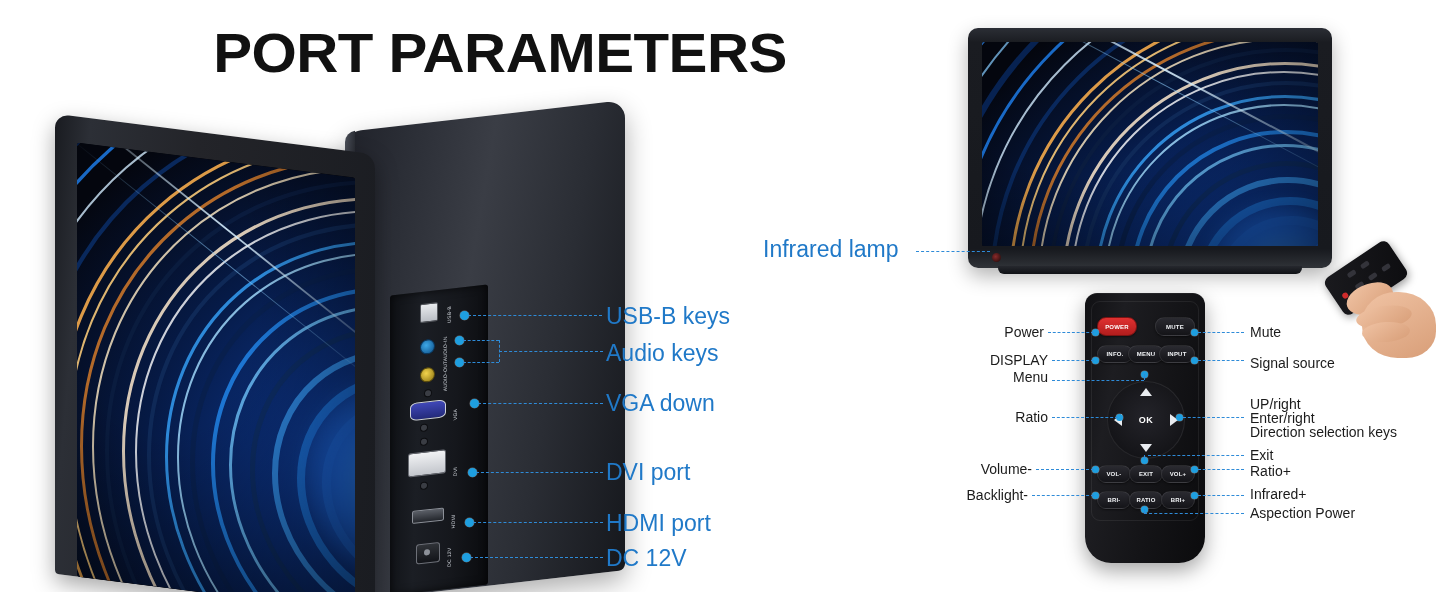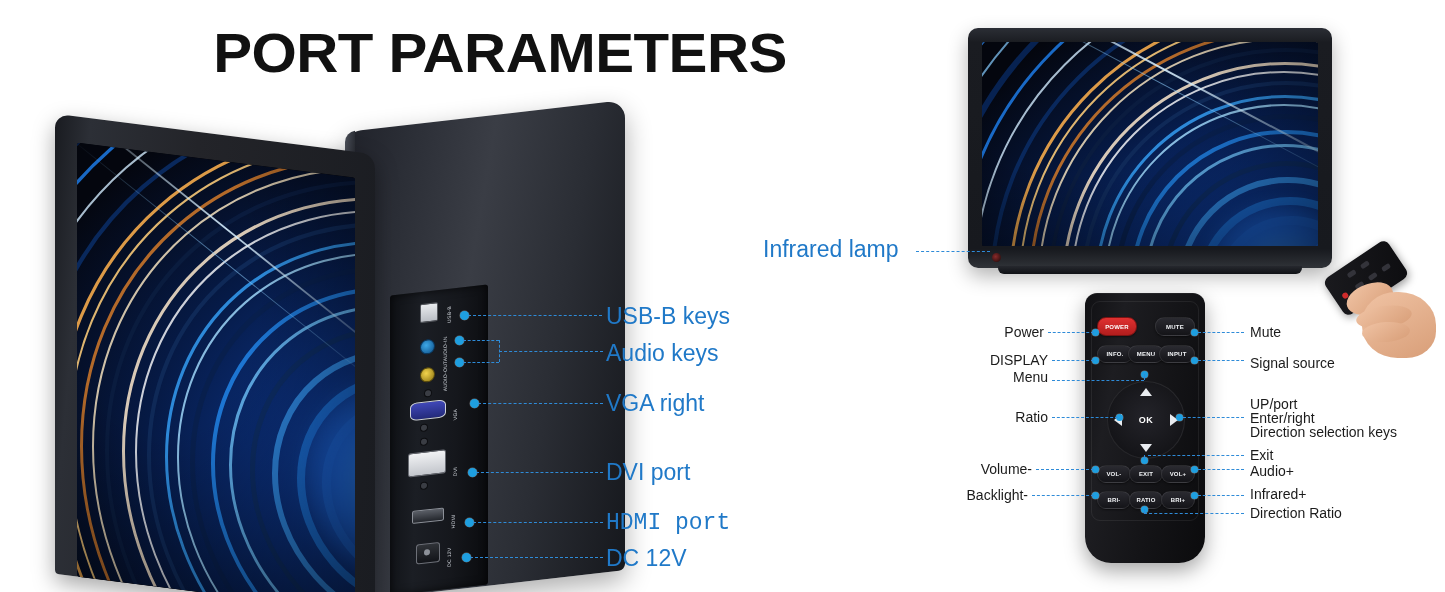--- a/index.html
+++ b/index.html
@@ -273,29 +273,29 @@
   <div class="dot" style="left:455px;top:336px;width:9px;height:9px;"></div>
   <div class="dot" style="left:455px;top:358px;width:9px;height:9px;"></div>
   <div class="dash-h" style="left:463px;top:340px;width:36px;"></div>
   <div class="dash-h" style="left:463px;top:362px;width:36px;"></div>
   <div class="dash-v" style="left:499px;top:340px;height:22px;"></div>
   <div class="dash-h" style="left:499px;top:351px;width:104px;"></div>
   <div class="lbl-blue" style="left:606px;top:340px;">Audio keys</div>
 
   <div class="dot" style="left:470px;top:399px;width:9px;height:9px;"></div>
   <div class="dash-h" style="left:478px;top:403px;width:125px;"></div>
-  <div class="lbl-blue" style="left:606px;top:390px;">VGA right</div>
+  <div class="lbl-blue" style="left:606px;top:390px;">VGA down</div>
 
   <div class="dot" style="left:468px;top:468px;width:9px;height:9px;"></div>
   <div class="dash-h" style="left:476px;top:472px;width:127px;"></div>
   <div class="lbl-blue" style="left:606px;top:459px;">DVI port</div>
 
   <div class="dot" style="left:465px;top:518px;width:9px;height:9px;"></div>
   <div class="dash-h" style="left:473px;top:522px;width:130px;"></div>
-  <div class="lbl-blue" style="left:606px;top:510px;font-family:Liberation Mono, monospace;">HDMI port</div>
+  <div class="lbl-blue" style="left:606px;top:510px;">HDMI port</div>
 
   <div class="dot" style="left:462px;top:553px;width:9px;height:9px;"></div>
   <div class="dash-h" style="left:470px;top:557px;width:133px;"></div>
   <div class="lbl-blue" style="left:606px;top:545px;">DC 12V</div>
 
   <div id="right-monitor">
     <div id="rm-bezel"></div>
     <div id="rm-screen">
       <div class="wall" id="wallB">
           <div style="position: absolute; inset: 0px; background: radial-gradient(at 89.2857% 117.647%, rgb(22, 88, 200) 0%, rgb(11, 47, 122) 28%, rgb(6, 26, 70) 55%, rgb(4, 6, 14) 90%);"></div>
@@ -400,27 +400,27 @@
 
   <div class="lbl-black" style="left:944px;top:325px;width:100px;text-align:right;">Power</div>
   <div class="lbl-black" style="left:944px;top:353px;width:104px;text-align:right;">DISPLAY</div>
   <div class="lbl-black" style="left:944px;top:370px;width:104px;text-align:right;">Menu</div>
   <div class="lbl-black" style="left:944px;top:410px;width:104px;text-align:right;">Ratio</div>
   <div class="lbl-black" style="left:930px;top:462px;width:102px;text-align:right;">Volume-</div>
   <div class="lbl-black" style="left:920px;top:488px;width:108px;text-align:right;">Backlight-</div>
 
   <div class="lbl-black" style="left:1250px;top:325px;">Mute</div>
   <div class="lbl-black" style="left:1250px;top:356px;">Signal source</div>
-  <div class="lbl-black" style="left:1250px;top:397px;">UP/port</div>
+  <div class="lbl-black" style="left:1250px;top:397px;">UP/right</div>
   <div class="lbl-black" style="left:1250px;top:411px;">Enter/right</div>
   <div class="lbl-black" style="left:1250px;top:425px;">Direction selection keys</div>
   <div class="lbl-black" style="left:1250px;top:448px;">Exit</div>
-  <div class="lbl-black" style="left:1250px;top:464px;">Audio+</div>
+  <div class="lbl-black" style="left:1250px;top:464px;">Ratio+</div>
   <div class="lbl-black" style="left:1250px;top:487px;">Infrared+</div>
-  <div class="lbl-black" style="left:1250px;top:506px;">Direction Ratio</div>
+  <div class="lbl-black" style="left:1250px;top:506px;">Aspection Power</div>
 
   <div id="hand">
     <div id="mini-remote">
       <div class="mini-key red" style="left:8px;top:22px;"></div>
       <div class="mini-key" style="left:24px;top:8px;"></div>
       <div class="mini-key" style="left:40px;top:8px;"></div>
       <div class="mini-key" style="left:24px;top:22px;"></div>
       <div class="mini-key" style="left:40px;top:22px;"></div>
       <div class="mini-key" style="left:56px;top:22px;"></div>
       <div class="mini-key" style="left:40px;top:33px;"></div>

